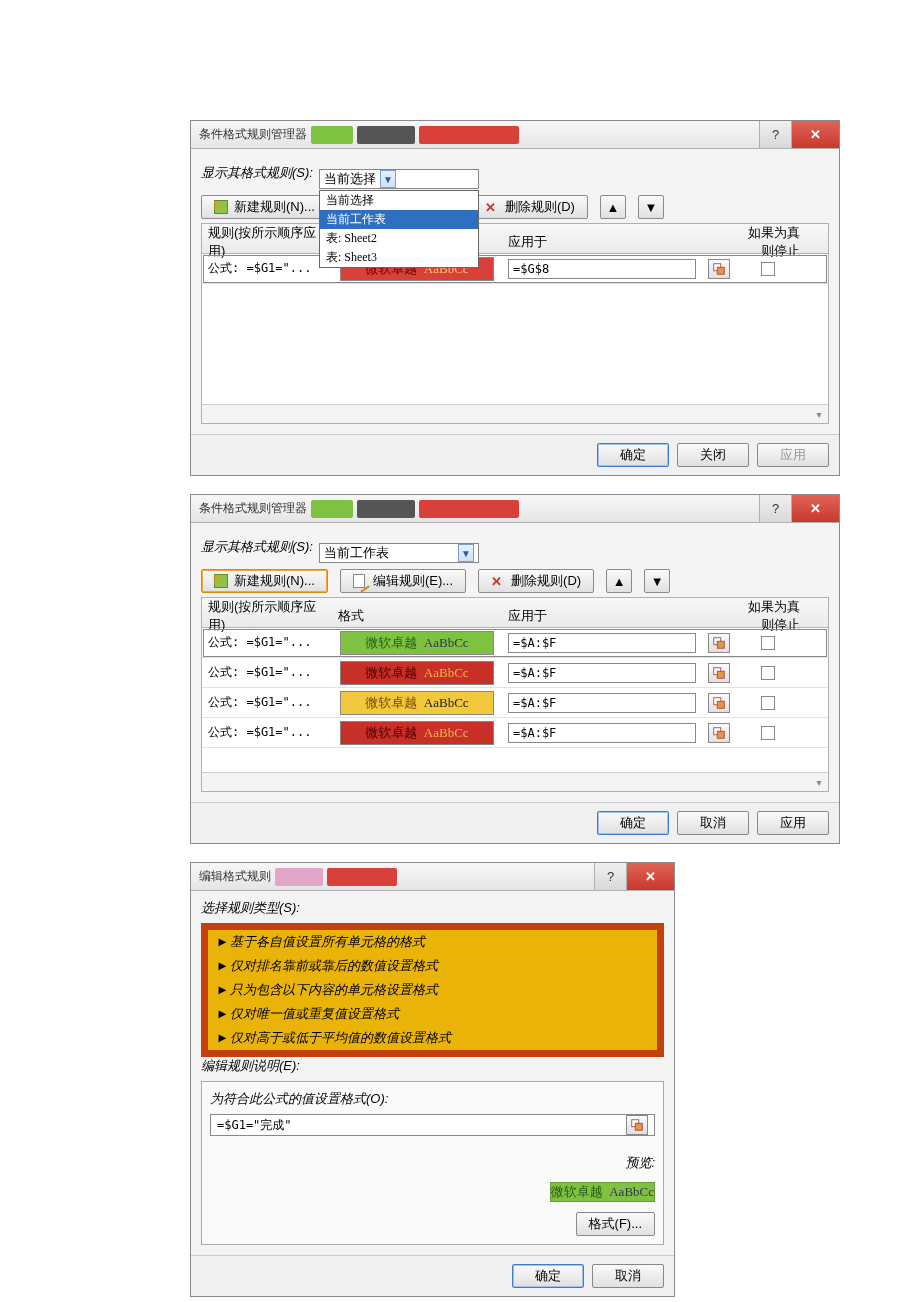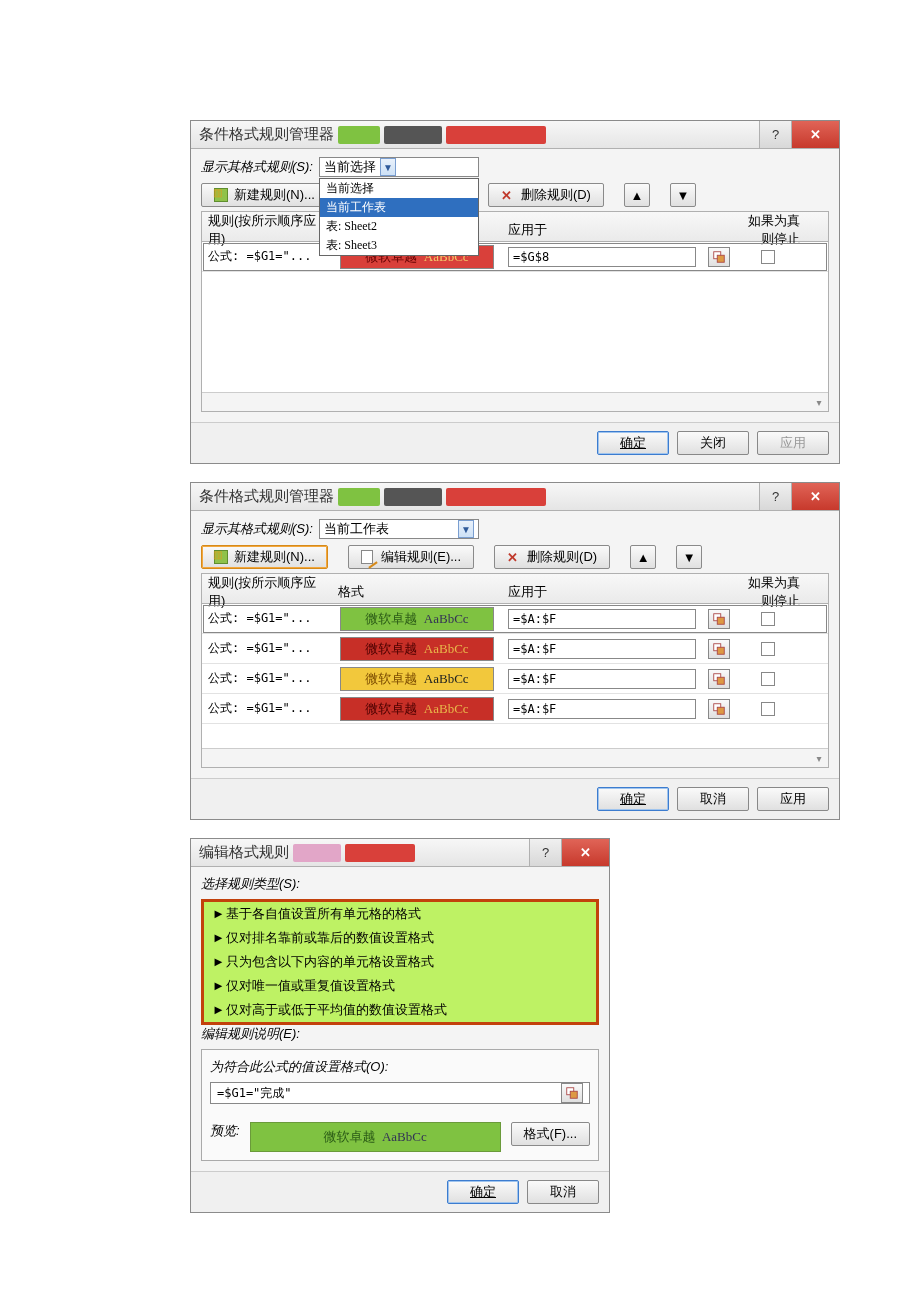--- a/index.html
+++ b/index.html
@@ -17,33 +17,33 @@
   }
   .dialog-block { margin-left: 190px; margin-bottom: 18px; }
   .caption { margin: 10px 0 10px 160px; font-size: 15px; }
 
   .dialog {
     width: 650px;
     background: #f4f4f4;
     border: 1px solid #8b8b8b;
     box-shadow: 0 0 0 1px #d9d9d9 inset;
   }
-  .dialog.narrow { width: 420px; }
+  .dialog.narrow { width: 485px; }
 
   .titlebar {
     height: 28px;
     display: flex;
     align-items: center;
     background: linear-gradient(#f7f7f7,#e5e5e5);
     border-bottom: 1px solid #b0b0b0;
     position: relative;
   }
   .titlebar .title {
     padding-left: 8px;
-    font-size: 15px;
+    font-size: 12px;
     color: #333;
   }
   .titlebar .smudge {
     display:inline-block;
     height:18px;
     margin-left:4px;
     border-radius:2px;
   }
   .smudge.green { background:#7fc241; width:42px; }
   .smudge.dark  { background:#555;    width:58px; }
@@ -71,20 +71,21 @@
   .body { padding:8px 10px 10px 10px; background:#f4f4f4; }
 
   .row { display:flex; align-items:center; margin-bottom:6px; gap:6px; }
   .label { font-size:13px;font-style:italic; }
   .combo {
     display:flex; align-items:center;
     border:1px solid #888; background:#fff;
     height:20px; padding:0 4px;
     position:relative;
     font-family: SimSun, serif;
+    margin-top: 12px;
   }
   .combo .arrow {
     width:16px;height:18px;
     border:1px solid #7a9ed0;
     background:linear-gradient(#e9f1fb,#cde1f6);
     display:flex;align-items:center;justify-content:center;
     color:#2f5a9a;
     font-size:10px;
     margin-left:4px;
   }
@@ -92,21 +93,21 @@
     position:absolute; top:20px; left:-1px;
     border:1px solid #666; background:#fff;
     min-width:160px;
     z-index:2;
     font-family: SimSun, serif;
     font-size:12px;
   }
   .dropdown .opt { padding:1px 6px; }
   .dropdown .opt.sel { background:#2f6fbf; color:#fff; }
 
-  .toolbar { display:flex; align-items:center; gap:20px; margin-bottom:4px; }
+  .toolbar { display:flex; align-items:center; gap:12px; margin-bottom:4px; }
   .btn {
     height:24px;
     padding:0 12px;
     border:1px solid #8a8a8a;
     background:linear-gradient(#fafafa,#e0e0e0);
     display:inline-flex; align-items:center; gap:6px;
     font-size:13px;
     border-radius:2px;
   }
   .btn.highlight { box-shadow:0 0 0 1px #f2a73d inset; border-color:#d68a1a; }
@@ -181,40 +182,40 @@
     background:#f0f0f0;
     border-top:1px solid #ccc;
   }
   .fbtn {
     width:72px; height:24px;
     border:1px solid #888;
     background:linear-gradient(#fafafa,#e0e0e0);
     display:flex;align-items:center;justify-content:center;
     border-radius:2px;
   }
-  .fbtn.primary { border-color:#3c7ccf; box-shadow:0 0 0 1px #9fc4ee inset;text-decoration:underline; }
+  .fbtn.primary { border-color:#3c7ccf; box-shadow:0 0 0 1px #9fc4ee inset; }
   .fbtn.disabled { color:#999; }
 
   
-  .rt-list { border:3px solid #c2410c; background:#bef264; }
+  .rt-list { border:7px solid #c2410c; background:#eab308;font-style:italic; }
   .rt-item { padding:3px 8px; font-family: SimSun, serif; font-size:13px; }
   .rt-item.sel { background:#1f6fd8; color:#fff; }
   .rt-item .arrowmark { display:inline-block; width:14px; }
 
   .rule-edit {
     border:1px solid #aaa; background:#fafafa;
     padding:8px; margin-top:4px;
   }
   .formula-input {
     border:1px solid #888; background:#fff;
     height:22px; display:flex; align-items:center;
     padding:0 6px; font-family: Consolas, SimSun, monospace; font-size:12px;
     justify-content:space-between;
   }
-  .preview-row { display:flex; align-items:flex-start; gap:10px; margin-top:18px; }
+  .preview-row { display:flex; align-items:flex-end; gap:10px; margin-top:18px;flex-direction:column; }
   .preview-box {
     flex:1; height:30px;
     border:1px solid #6a9a3a;
     background:#7fc241;
     display:flex;align-items:center;justify-content:center;
     font-family: SimSun, serif;
     color:#2a5a16;
   }
   .preview-box span.abc{ color:#335; }
 

